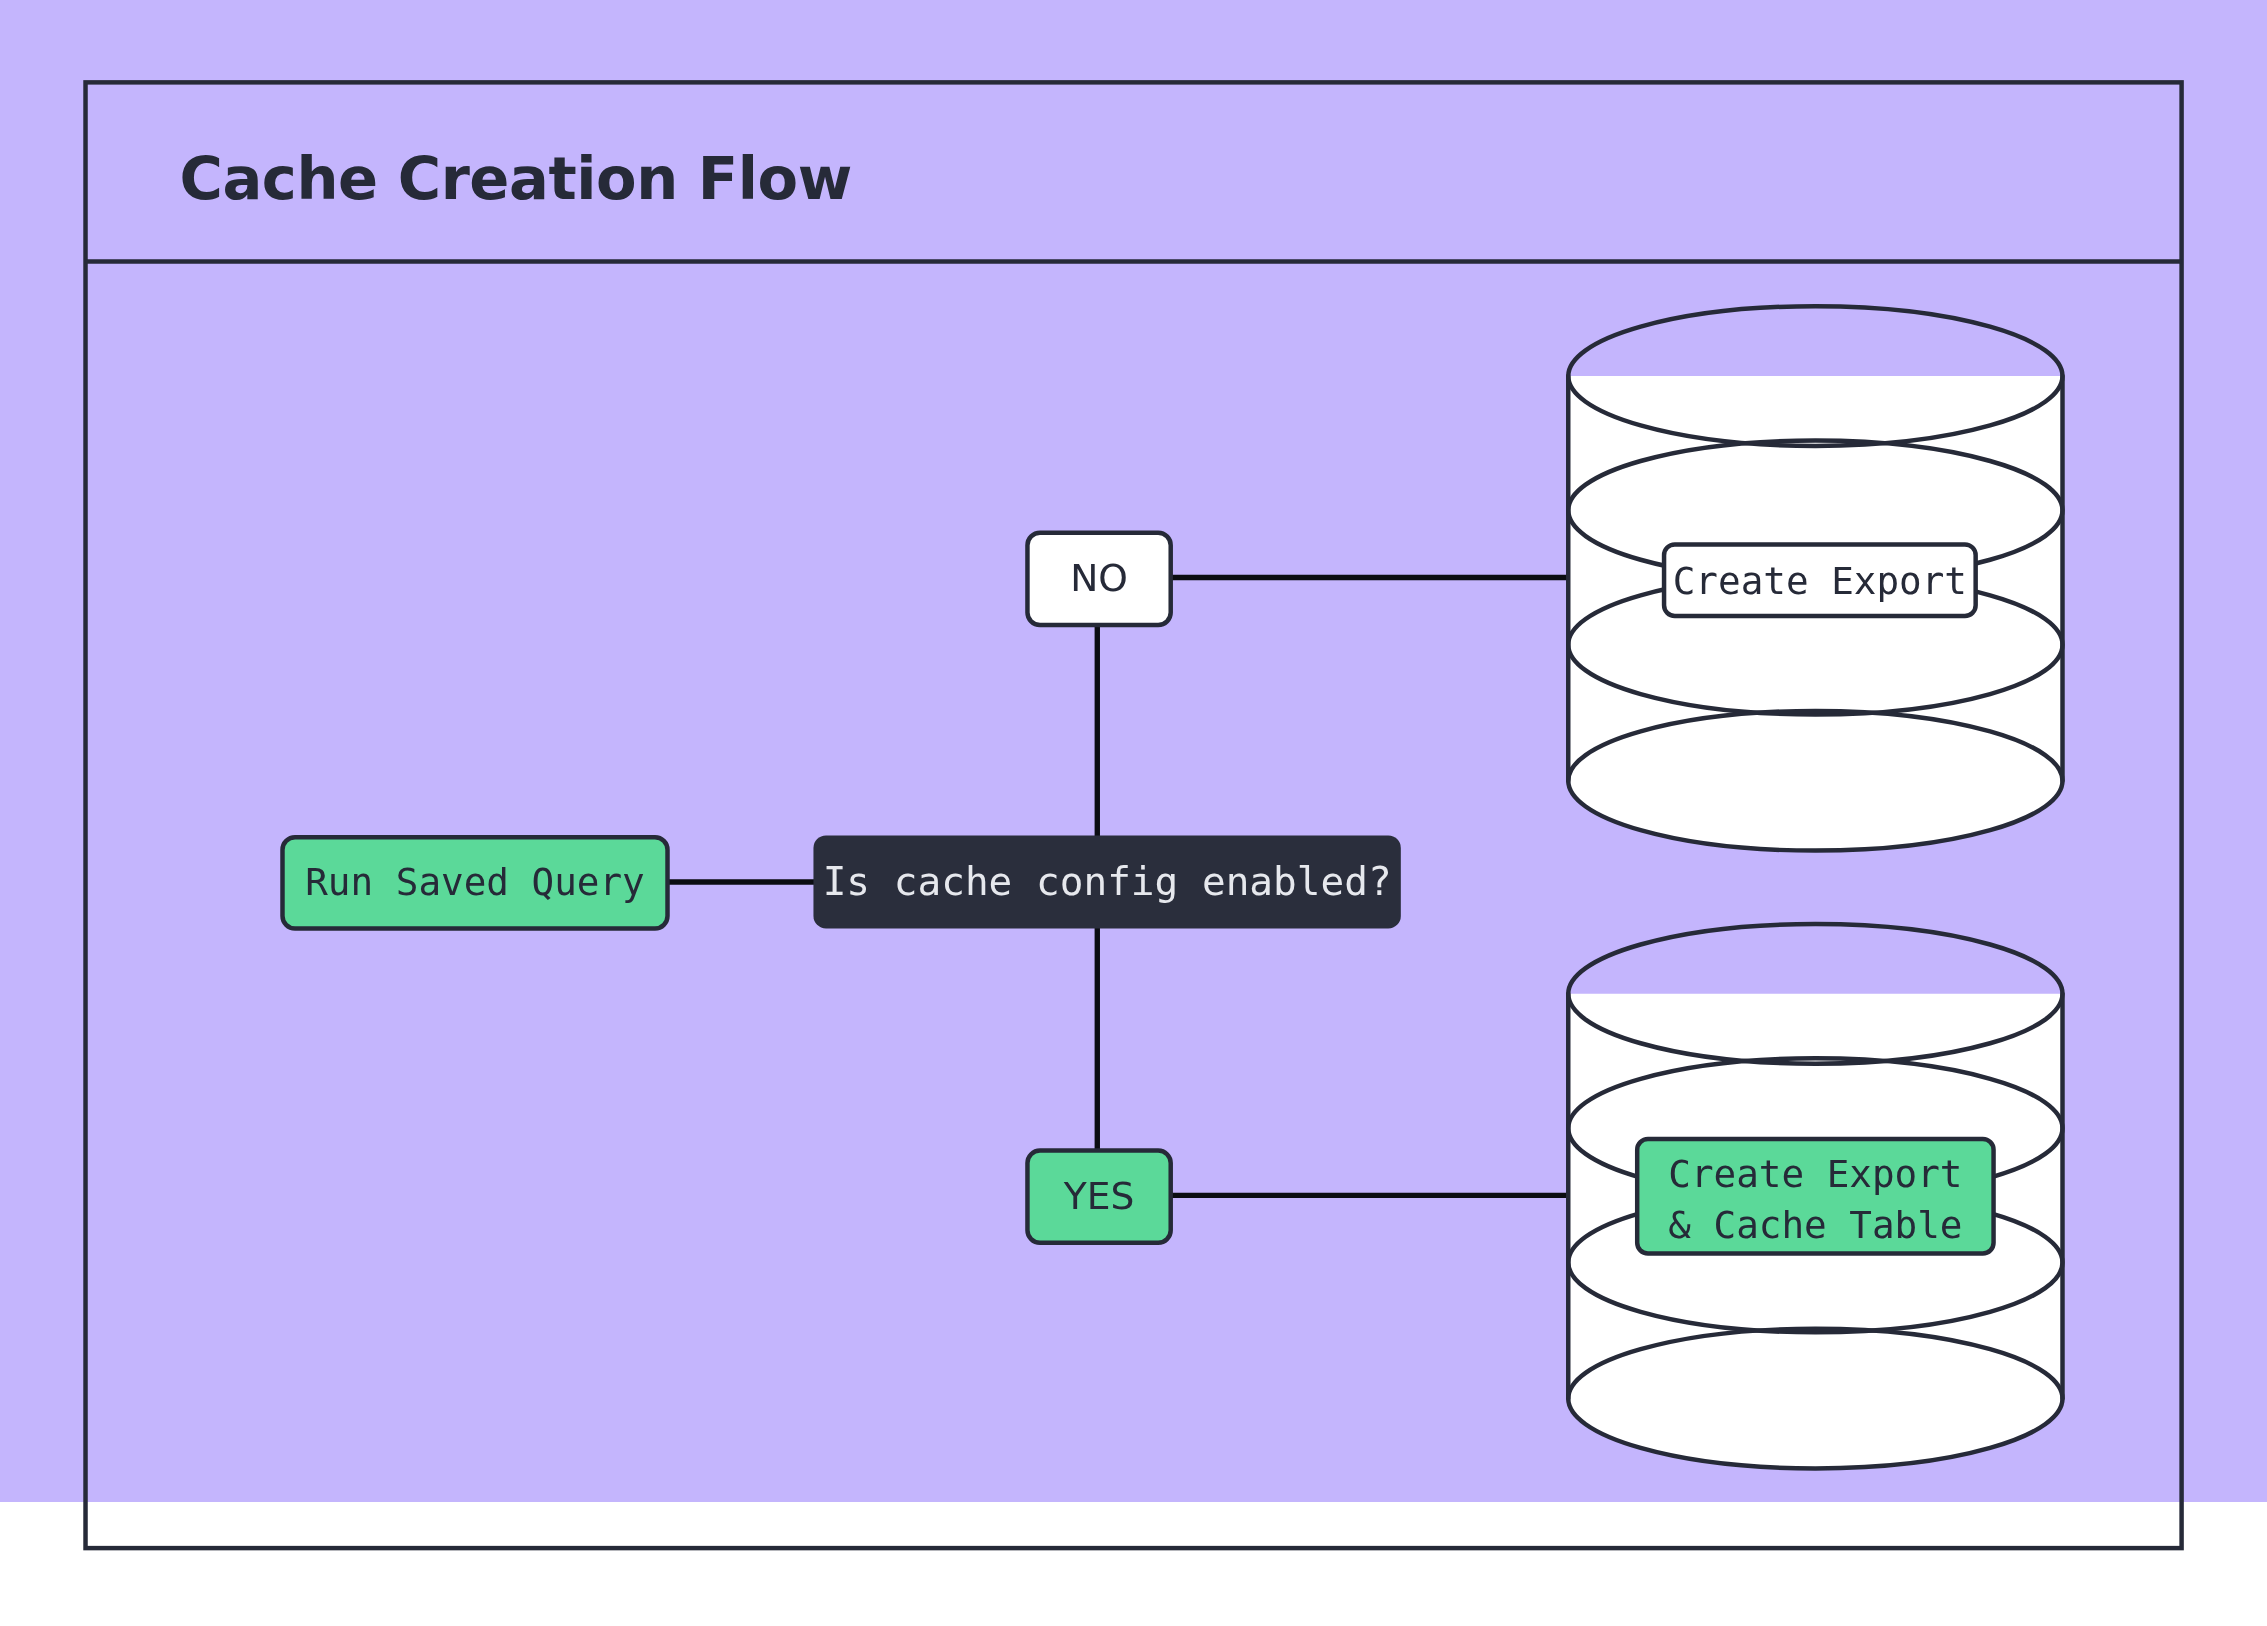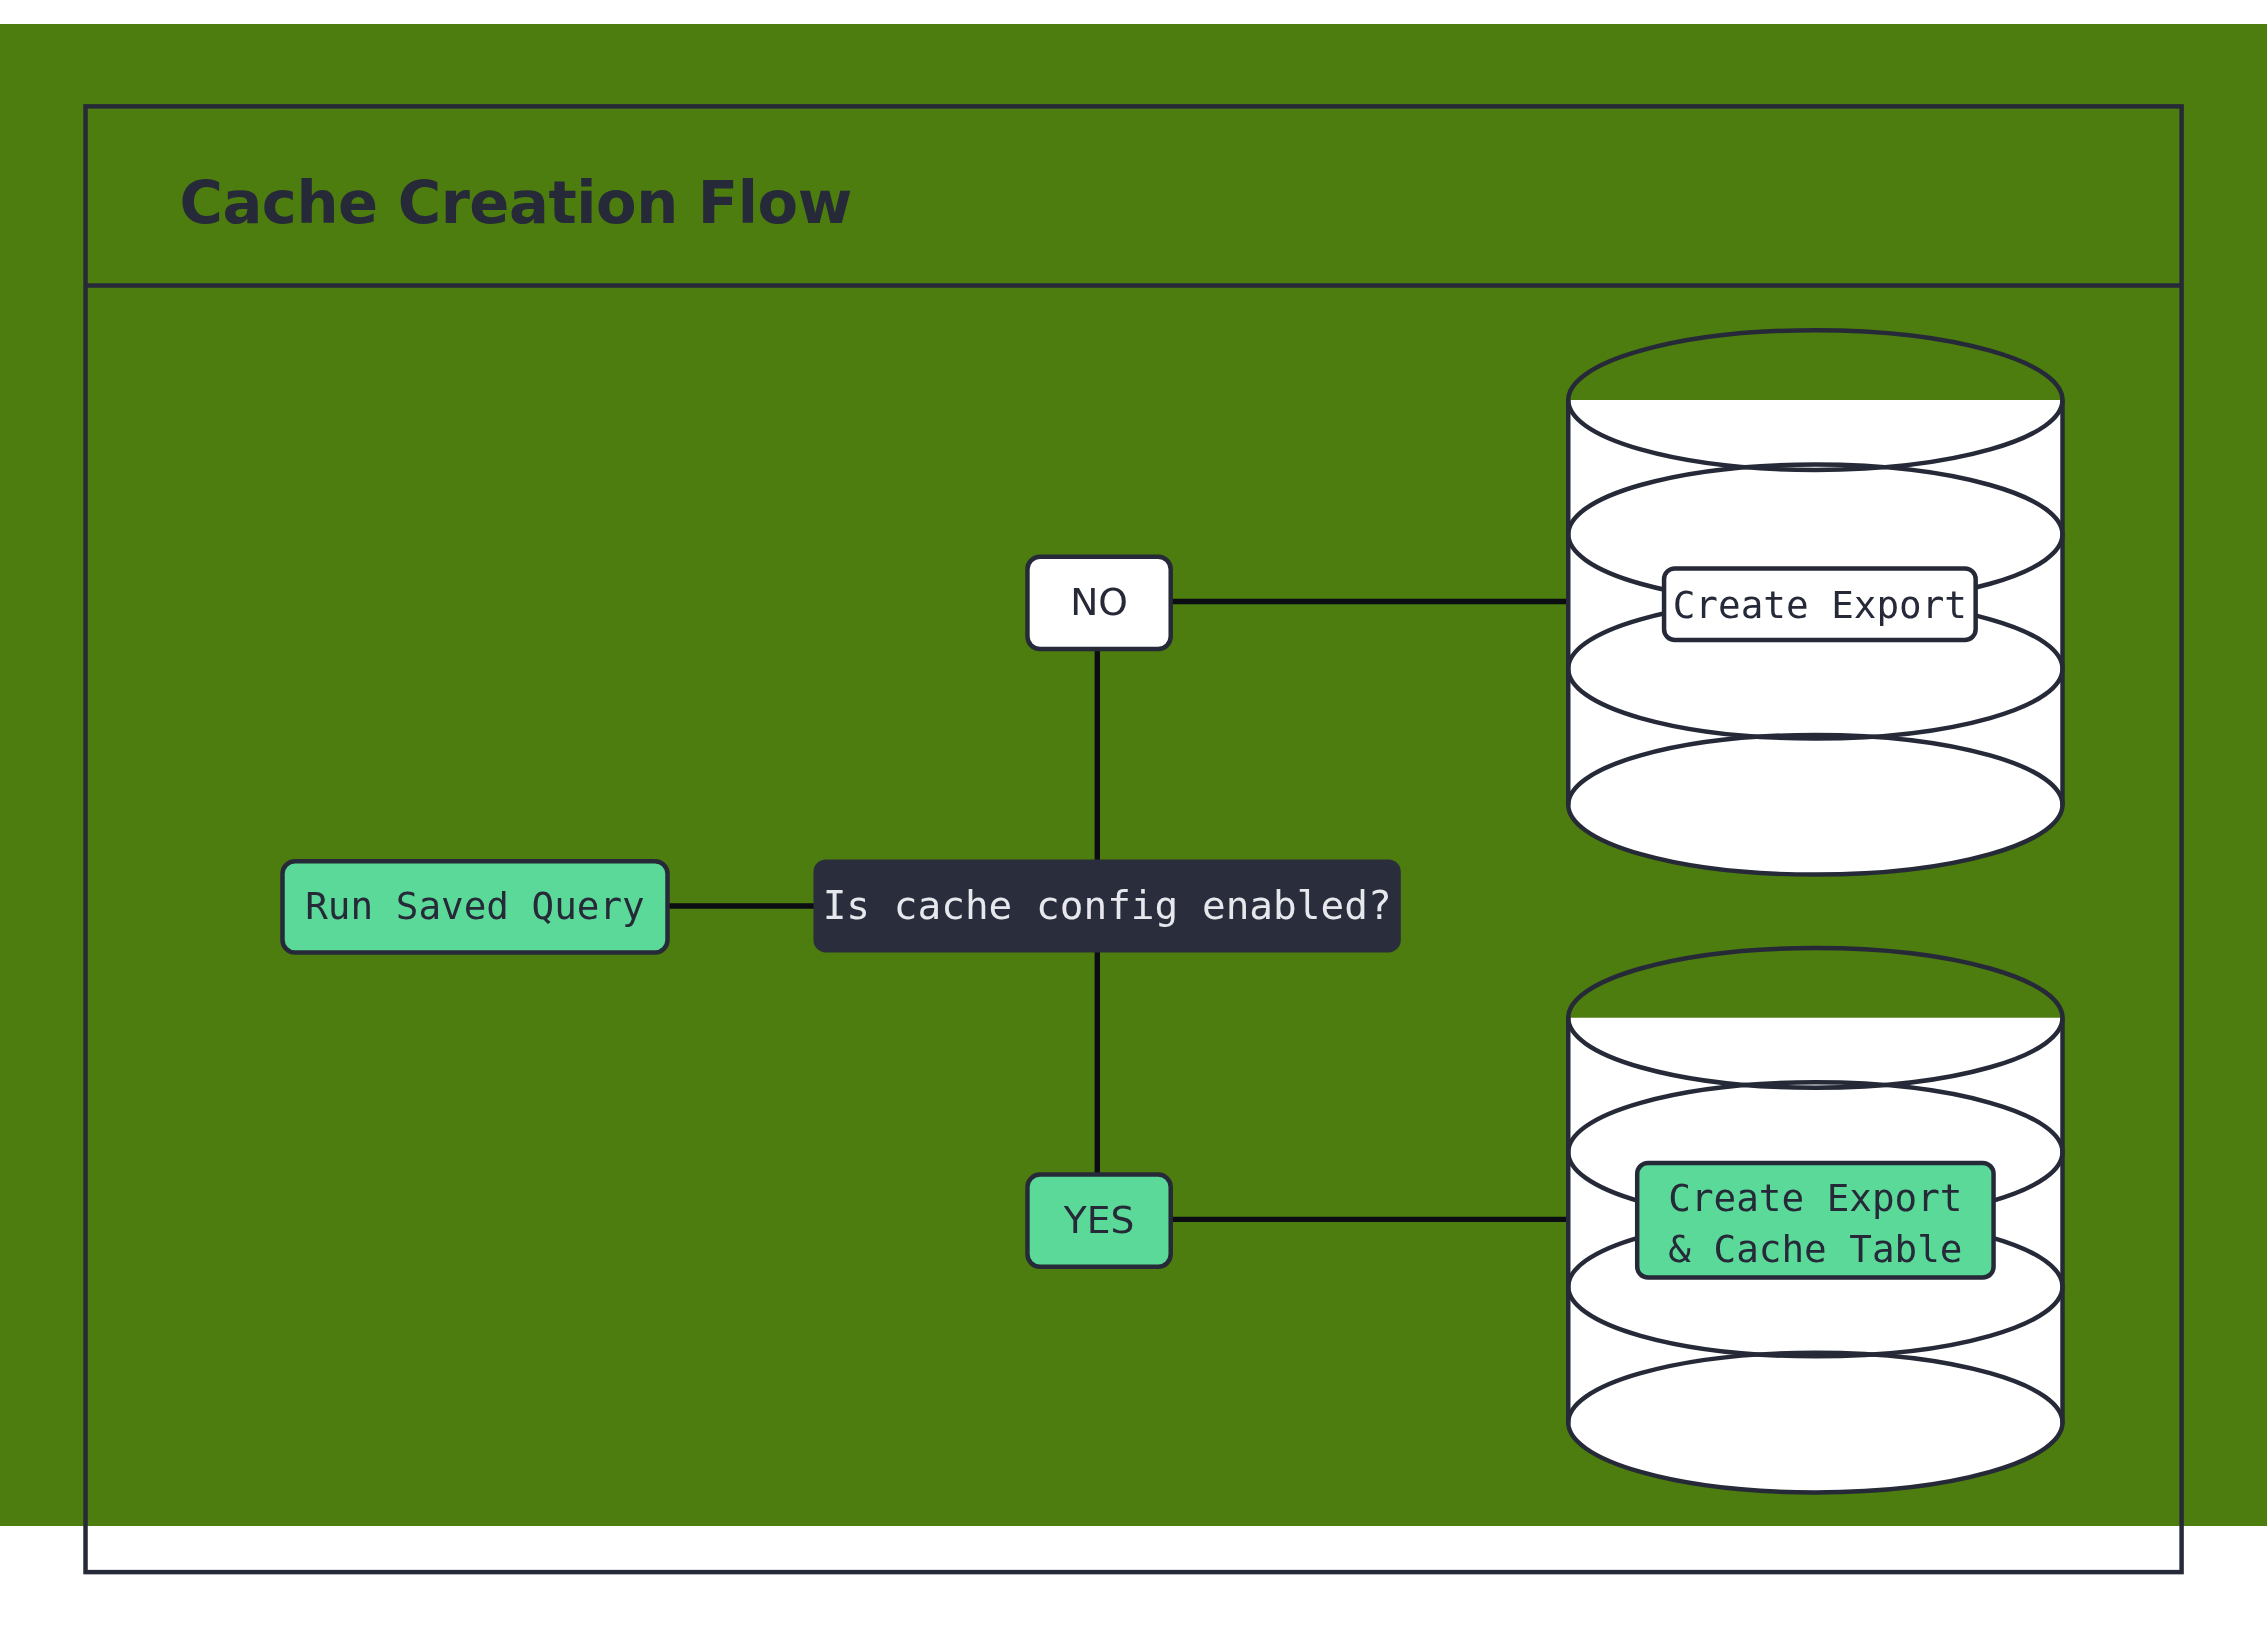--- a/index.html
+++ b/index.html
@@ -10,22 +10,21 @@
   body {
     width: 2268px;
     height: 1626px;
     font-family: "Liberation Sans", sans-serif;
     overflow: hidden;
   }
   #stage {
     position: relative;
     width: 2268px;
     height: 1502px;
-    background: #4d7c0f;
-    margin-top: 24px;
+    background: #c4b5fd;
   }
   .diagram-svg {
     position: absolute;
     left: 0;
     top: 0;
     width: 2268px;
     height: 1626px;
   }
   .frame-rect {
     fill: none;

